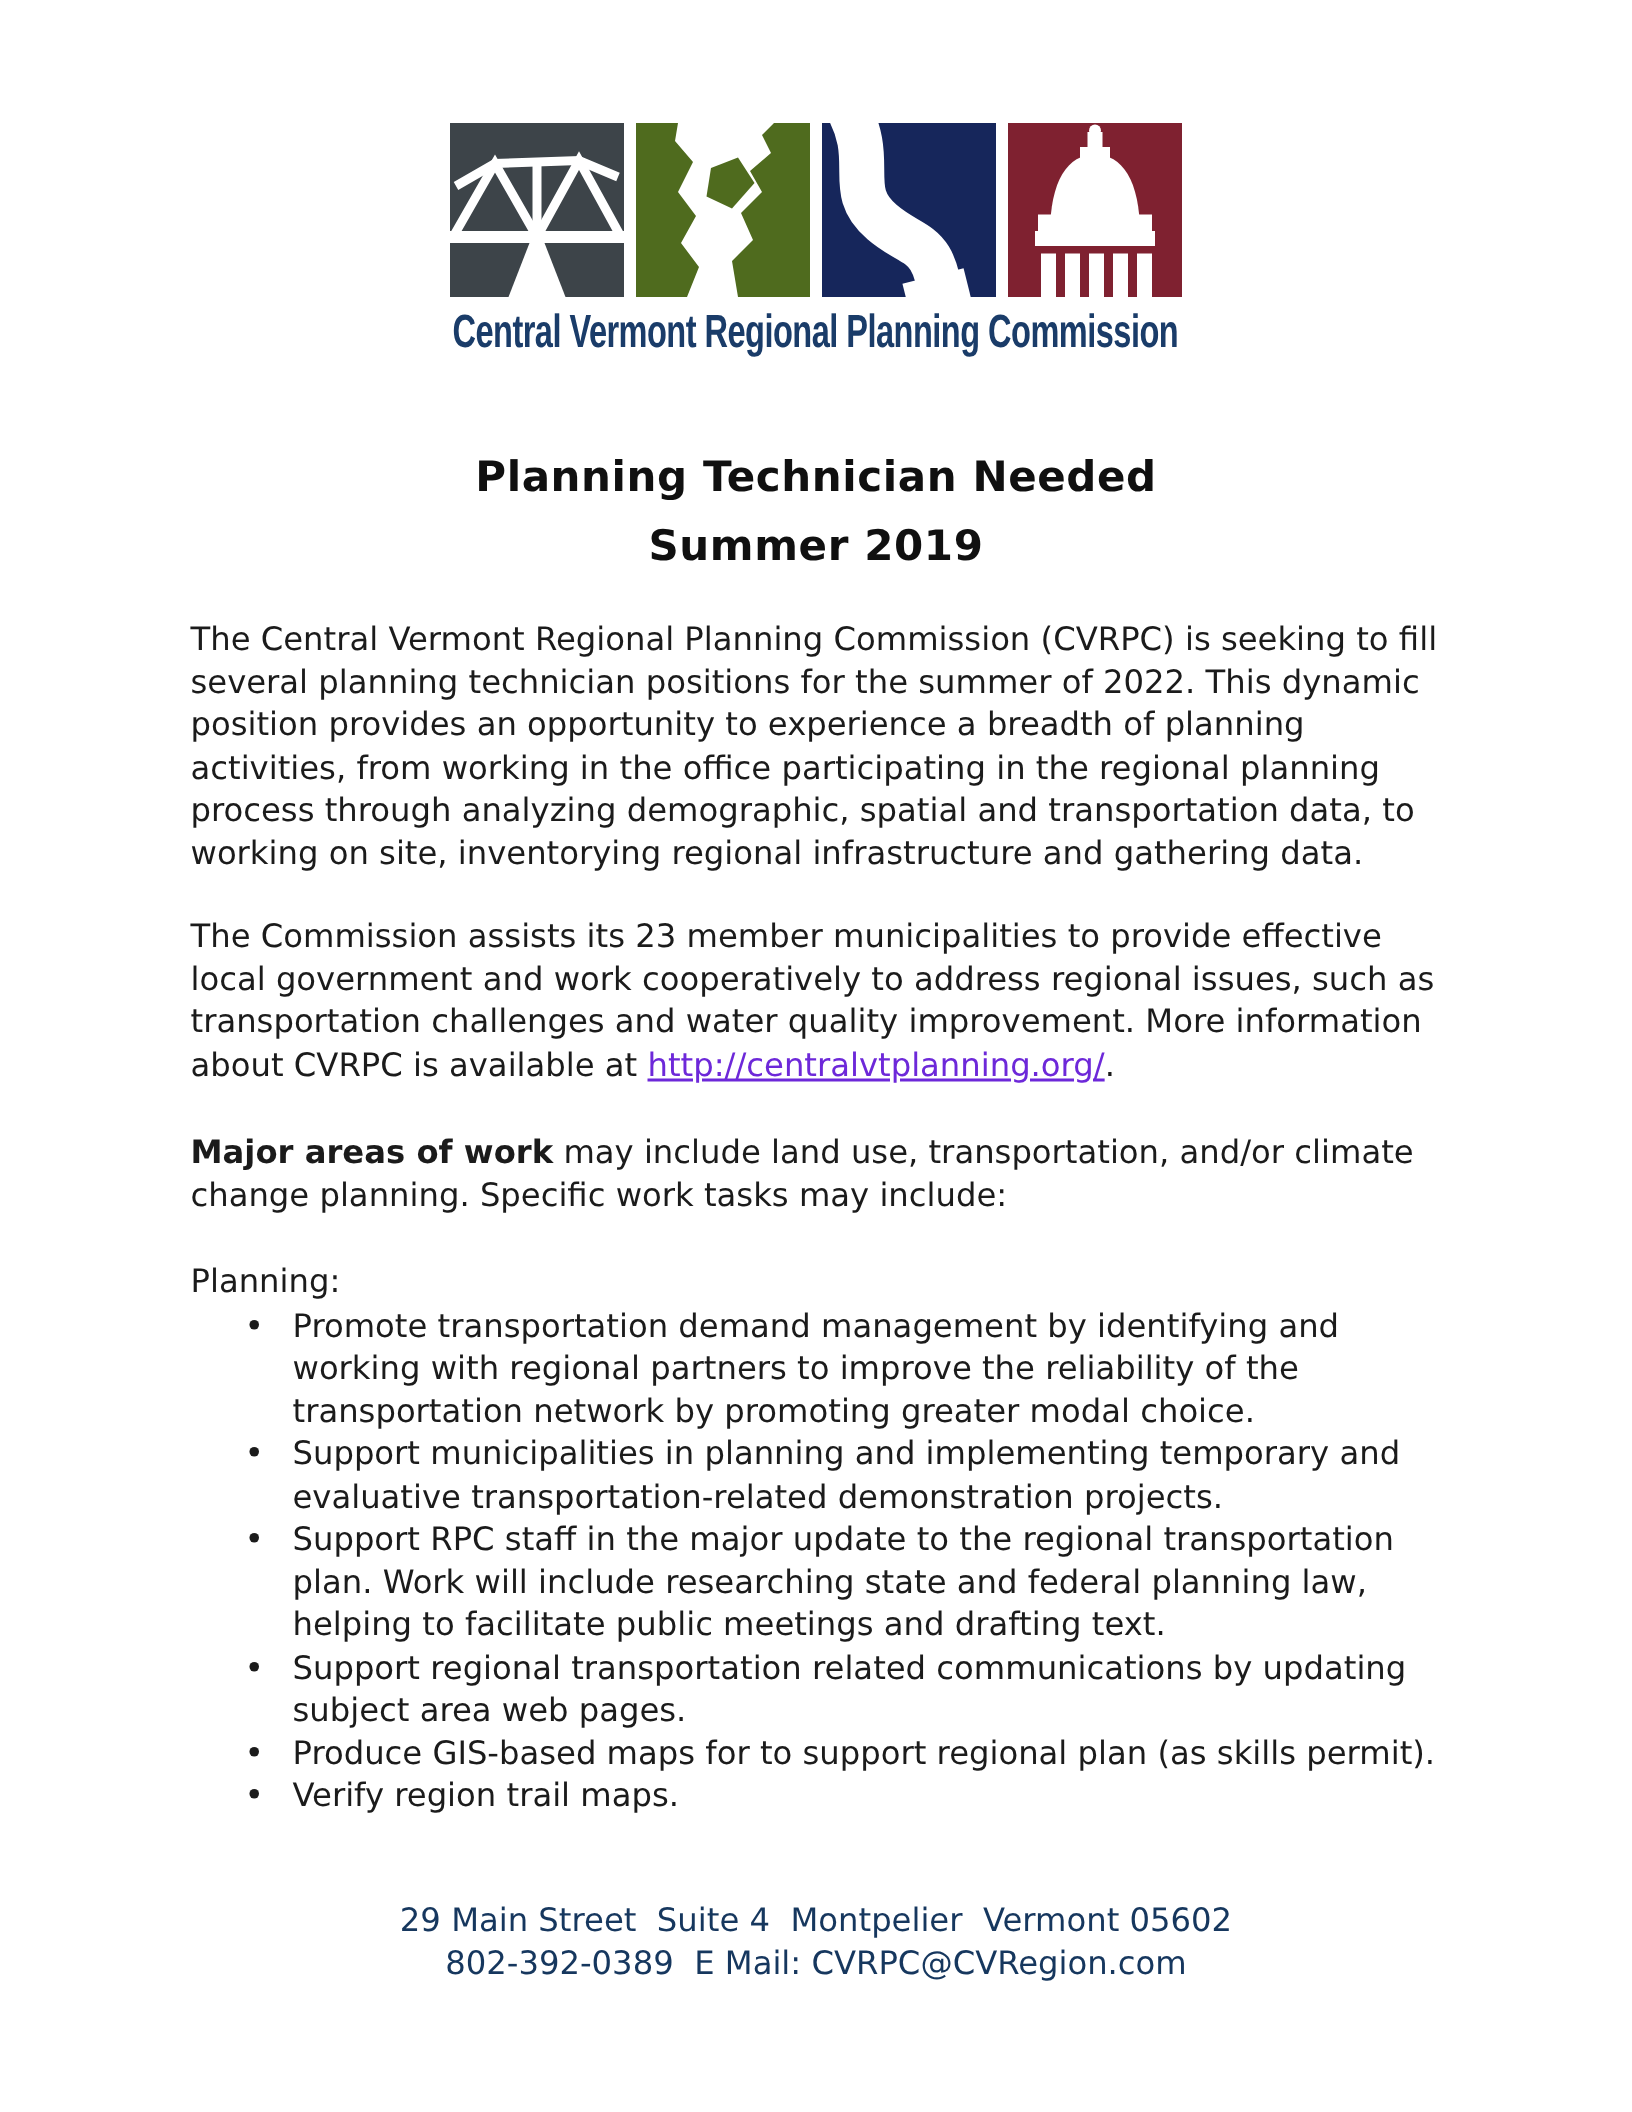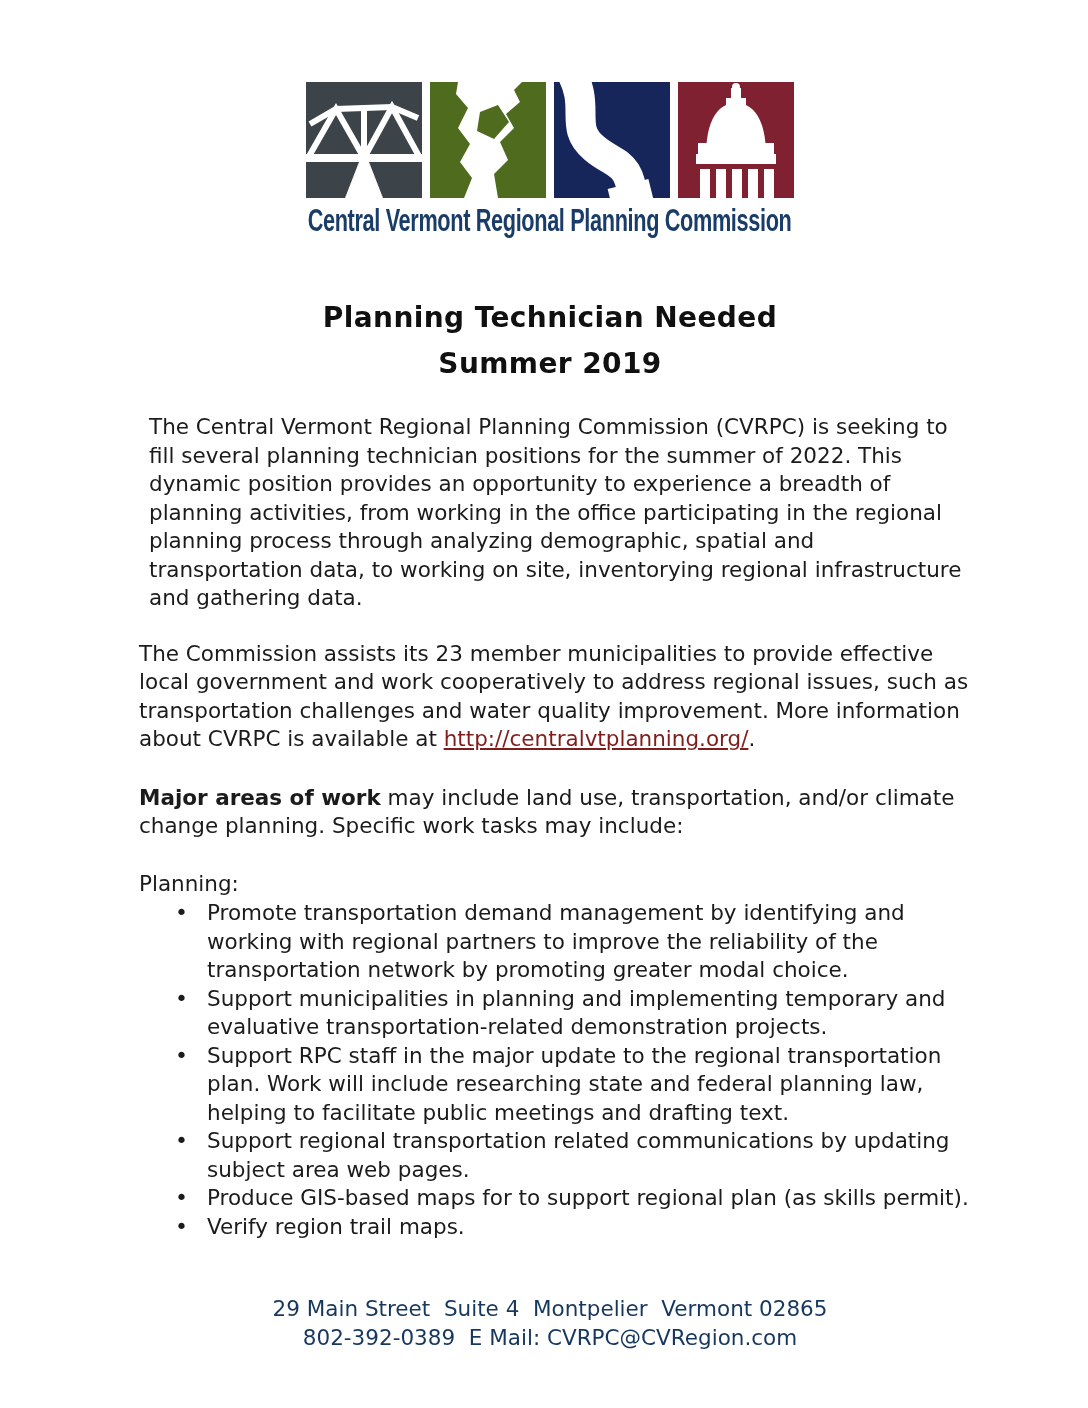--- a/index.html
+++ b/index.html
@@ -3,21 +3,21 @@
 <meta charset="utf-8">
 <style>
   * { margin: 0; padding: 0; box-sizing: border-box; }
   html, body { background: #ffffff; }
   body {
     width: 1088px; height: 1408px;
     overflow: hidden; position: relative;
     font-family: "DejaVu Sans", sans-serif;
     color: #1b1b1b;
   }
-  .page { width: 1088px; height: 1160px; padding-left: 12px; }
+  .page { width: 1088px; height: 1160px; }
 
   
   .logo-block { padding-top: 82px; text-align: center; }
   .logo-row { display: flex; justify-content: center; gap: 8px; }
   .panel { width: 116px; height: 116px; display: block; }
   .logo-caption-wrap { margin-top: 5px; text-align: center; }
   .logo-caption {
     display: inline-block;
     font-family: "Liberation Sans", sans-serif;
     font-weight: bold; font-size: 31px; line-height: 35px;
@@ -30,25 +30,25 @@
     margin-top: 57px; text-align: center;
     font-weight: bold; font-size: 28px; line-height: 46px;
     color: #101010; letter-spacing: 0.4px;
   }
 
   
   .content {
     margin-left: 127px; width: 833px;
     font-size: 21.5px; line-height: 28.5px;
   }
-  .para-intro { margin-top: 26px; margin-left: 10px; }
+  .para-intro { margin-top: 26px; }
   .para-commission { margin-top: 27px; }
   .para-major { margin-top: 30px; }
   .list-heading { margin-top: 29px; }
-  a.doclink { color: #7f1d1d; }
+  a.doclink { color: #6d28d9; }
   strong { font-weight: bold; }
 
   ul.tasks { list-style: none; margin-top: 1px; }
   ul.tasks li {
     position: relative; padding-left: 68px;
   }
   ul.tasks li::before {
     content: "\2022";
     position: absolute; left: 36px; top: 0;
     font-size: 22px; color: #1b1b1b;
@@ -136,17 +136,17 @@
       <li>Support municipalities in planning and implementing temporary and evaluative transportation-related demonstration projects.</li>
       <li>Support RPC staff in the major update to the regional transportation plan. Work will include researching state and federal planning law, helping to facilitate public meetings and drafting text.</li>
       <li>Support regional transportation related communications by updating subject area web pages.</li>
       <li>Produce GIS-based maps for to support regional plan (as skills permit).</li>
       <li>Verify region trail maps.</li>
     </ul>
 
   </div>
 
   <div class="footer">
-    <div class="prewrap">29 Main Street  Suite 4  Montpelier  Vermont 02865</div>
+    <div class="prewrap">29 Main Street  Suite 4  Montpelier  Vermont 05602</div>
     <div class="prewrap">802-392-0389  E Mail: CVRPC@CVRegion.com</div>
   </div>
 
 </div>
 
 </body></html>

